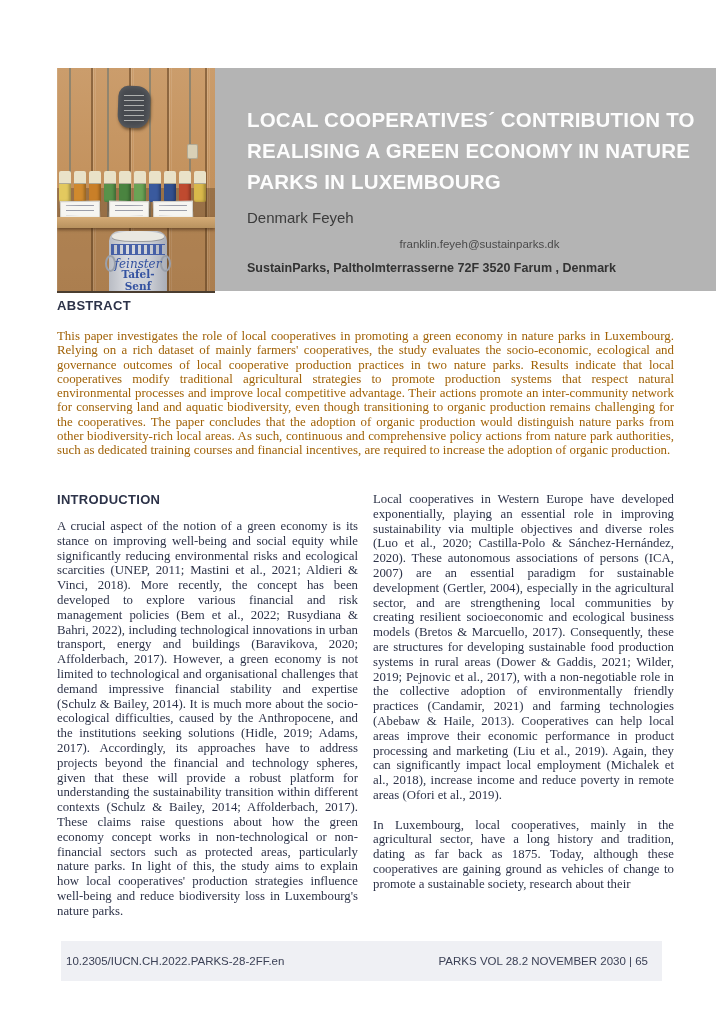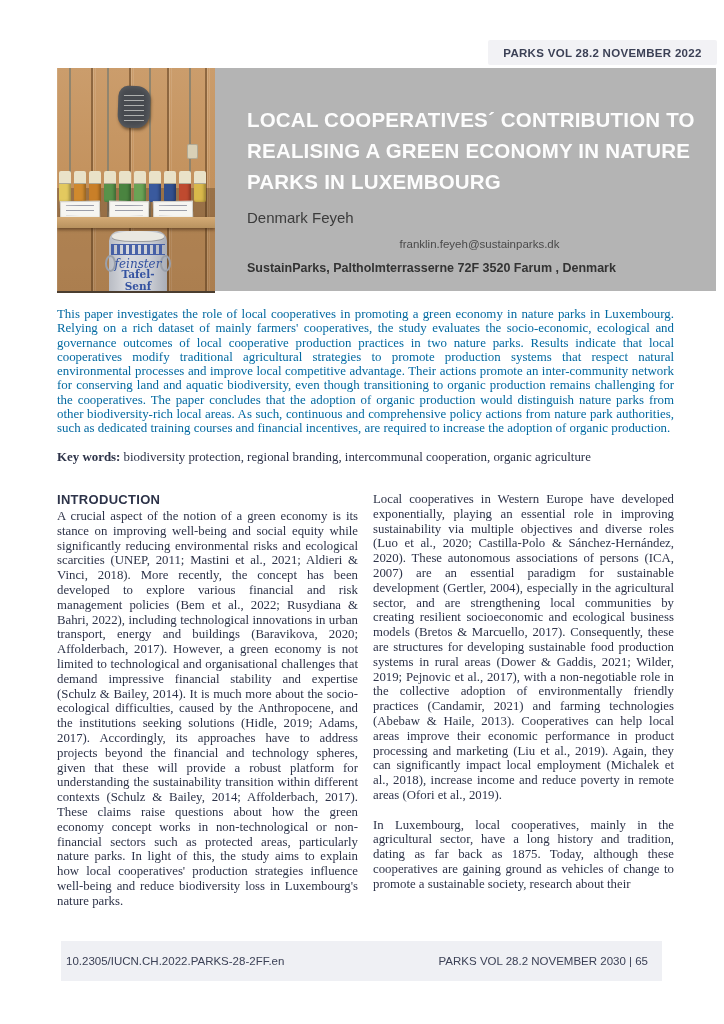--- a/index.html
+++ b/index.html
@@ -62,43 +62,42 @@
   .handle{top:24px;width:7px;height:13px;border:2px solid #9aa0ab;border-radius:50%;background:transparent;}
   .crock-t1{left:0;right:0;top:26px;text-align:center;font-family:"DejaVu Serif", serif;
             font-style:italic;font-size:12px;color:#3452a0;}
   .crock-t2{left:0;right:0;top:37px;text-align:center;font-family:"DejaVu Serif", serif;
             font-weight:700;font-size:10.5px;color:#3452a0;}
 
   
   .abstract{position:absolute;left:57px;top:298px;width:617px;}
   .sec-head{font-family:"Liberation Sans", sans-serif;font-weight:700;font-size:13px;
             letter-spacing:.3px;color:#2d3349;}
-  .abstract-body{margin-top:9px;font-size:12.9px;line-height:14.3px;text-align:justify;color:#0369a1;}
+  .abstract-body{margin-top:16px;font-size:12.9px;line-height:14.3px;text-align:justify;color:#a16207;}
   .keywords{margin-top:14px;font-size:12.9px;color:#2d3349;}
   .kw-label{font-weight:700;}
 
   
   .columns{position:absolute;left:57px;top:492px;width:617px;display:flex;gap:15px;}
   .col{width:301px;flex:0 0 auto;}
   .col p{margin:0;font-size:12.8px;line-height:14.8px;text-align:justify;color:#2d3349;}
-  .col .sec-head{margin-bottom:2px;}
+  .col .sec-head{margin-bottom:12px;}
   .para-gap{height:14.8px;}
 
   
   .footer{position:absolute;left:61px;top:941px;width:601px;height:40px;background:#eff0f4;
           display:flex;align-items:center;justify-content:space-between;box-sizing:border-box;
           padding:0 14px 0 5px;font-family:"Liberation Sans", sans-serif;font-size:11.5px;
           color:#3c4156;}
 </style>
 </head>
 <body>
 
 <div class="page">
 
-  <div class="badge">PARKS VOL 28.2 NOVEMBER 2022</div>
 
   <div class="hero-band"></div>
 
   <div class="photo">
     <div class="wood"></div>
     <div class="wire" style="left:12px"></div>
     <div class="wire" style="left:50px"></div>
     <div class="wire" style="left:92px"></div>
     <div class="wire" style="left:132px"></div>
     <div class="slate"></div>
@@ -134,22 +133,22 @@
   <div class="hero-text">
     <div class="title-line">LOCAL COOPERATIVES´ CONTRIBUTION TO</div>
     <div class="title-line">REALISING A GREEN ECONOMY IN NATURE</div>
     <div class="title-line">PARKS IN LUXEMBOURG</div>
     <div class="author">Denmark Feyeh</div>
     <div class="email">franklin.feyeh@sustainparks.dk</div>
     <div class="affil">SustainParks, Paltholmterrasserne 72F 3520 Farum , Denmark</div>
   </div>
 
   <div class="abstract">
+    <div class="sec-head">ABSTRACT</div>
     <div class="abstract-body">This paper investigates the role of local cooperatives in promoting a green economy in nature parks in Luxembourg. Relying on a rich dataset of mainly farmers' cooperatives, the study evaluates the socio-economic, ecological and governance outcomes of local cooperative production practices in two nature parks. Results indicate that local cooperatives modify traditional agricultural strategies to promote production systems that respect natural environmental processes and improve local competitive advantage. Their actions promote an inter-community network for conserving land and aquatic biodiversity, even though transitioning to organic production remains challenging for the cooperatives. The paper concludes that the adoption of organic production would distinguish nature parks from other biodiversity-rich local areas. As such, continuous and comprehensive policy actions from nature park authorities, such as dedicated training courses and financial incentives, are required to increase the adoption of organic production.</div>
-    <div class="keywords"><span class="kw-label">Key words:</span><span> biodiversity protection, regional branding, intercommunal cooperation, organic agriculture</span></div>
   </div>
 
   <div class="columns">
     <div class="col">
       <div class="sec-head">INTRODUCTION</div>
       <p>A crucial aspect of the notion of a green economy is its stance on improving well-being and social equity while significantly reducing environmental risks and ecological scarcities (UNEP, 2011; Mastini et al., 2021; Aldieri &amp; Vinci, 2018). More recently, the concept has been developed to explore various financial and risk management policies (Bem et al., 2022; Rusydiana &amp; Bahri, 2022), including technological innovations in urban transport, energy and buildings (Baravikova, 2020; Affolderbach, 2017). However, a green economy is not limited to technological and organisational challenges that demand impressive financial stability and expertise (Schulz &amp; Bailey, 2014). It is much more about the socio-ecological difficulties, caused by the Anthropocene, and the institutions seeking solutions (Hidle, 2019; Adams, 2017). Accordingly, its approaches have to address projects beyond the financial and technology spheres, given that these will provide a robust platform for understanding the sustainability transition within different contexts (Schulz &amp; Bailey, 2014; Affolderbach, 2017). These claims raise questions about how the green economy concept works in non-technological or non-financial sectors such as protected areas, particularly nature parks. In light of this, the study aims to explain how local cooperatives' production strategies influence well-being and reduce biodiversity loss in Luxembourg's nature parks.</p>
     </div>
     <div class="col">
       <p>Local cooperatives in Western Europe have developed exponentially, playing an essential role in improving sustainability via multiple objectives and diverse roles (Luo et al., 2020; Castilla-Polo &amp; Sánchez-Hernández, 2020). These autonomous associations of persons (ICA, 2007) are an essential paradigm for sustainable development (Gertler, 2004), especially in the agricultural sector, and are strengthening local communities by creating resilient socioeconomic and ecological business models (Bretos &amp; Marcuello, 2017). Consequently, these are structures for developing sustainable food production systems in rural areas (Dower &amp; Gaddis, 2021; Wilder, 2019; Pejnovic et al., 2017), with a non-negotiable role in the collective adoption of environmentally friendly practices (Candamir, 2021) and farming technologies (Abebaw &amp; Haile, 2013). Cooperatives can help local areas improve their economic performance in product processing and marketing (Liu et al., 2019). Again, they can significantly impact local employment (Michalek et al., 2018), increase income and reduce poverty in remote areas (Ofori et al., 2019).</p>
       <div class="para-gap"></div>

